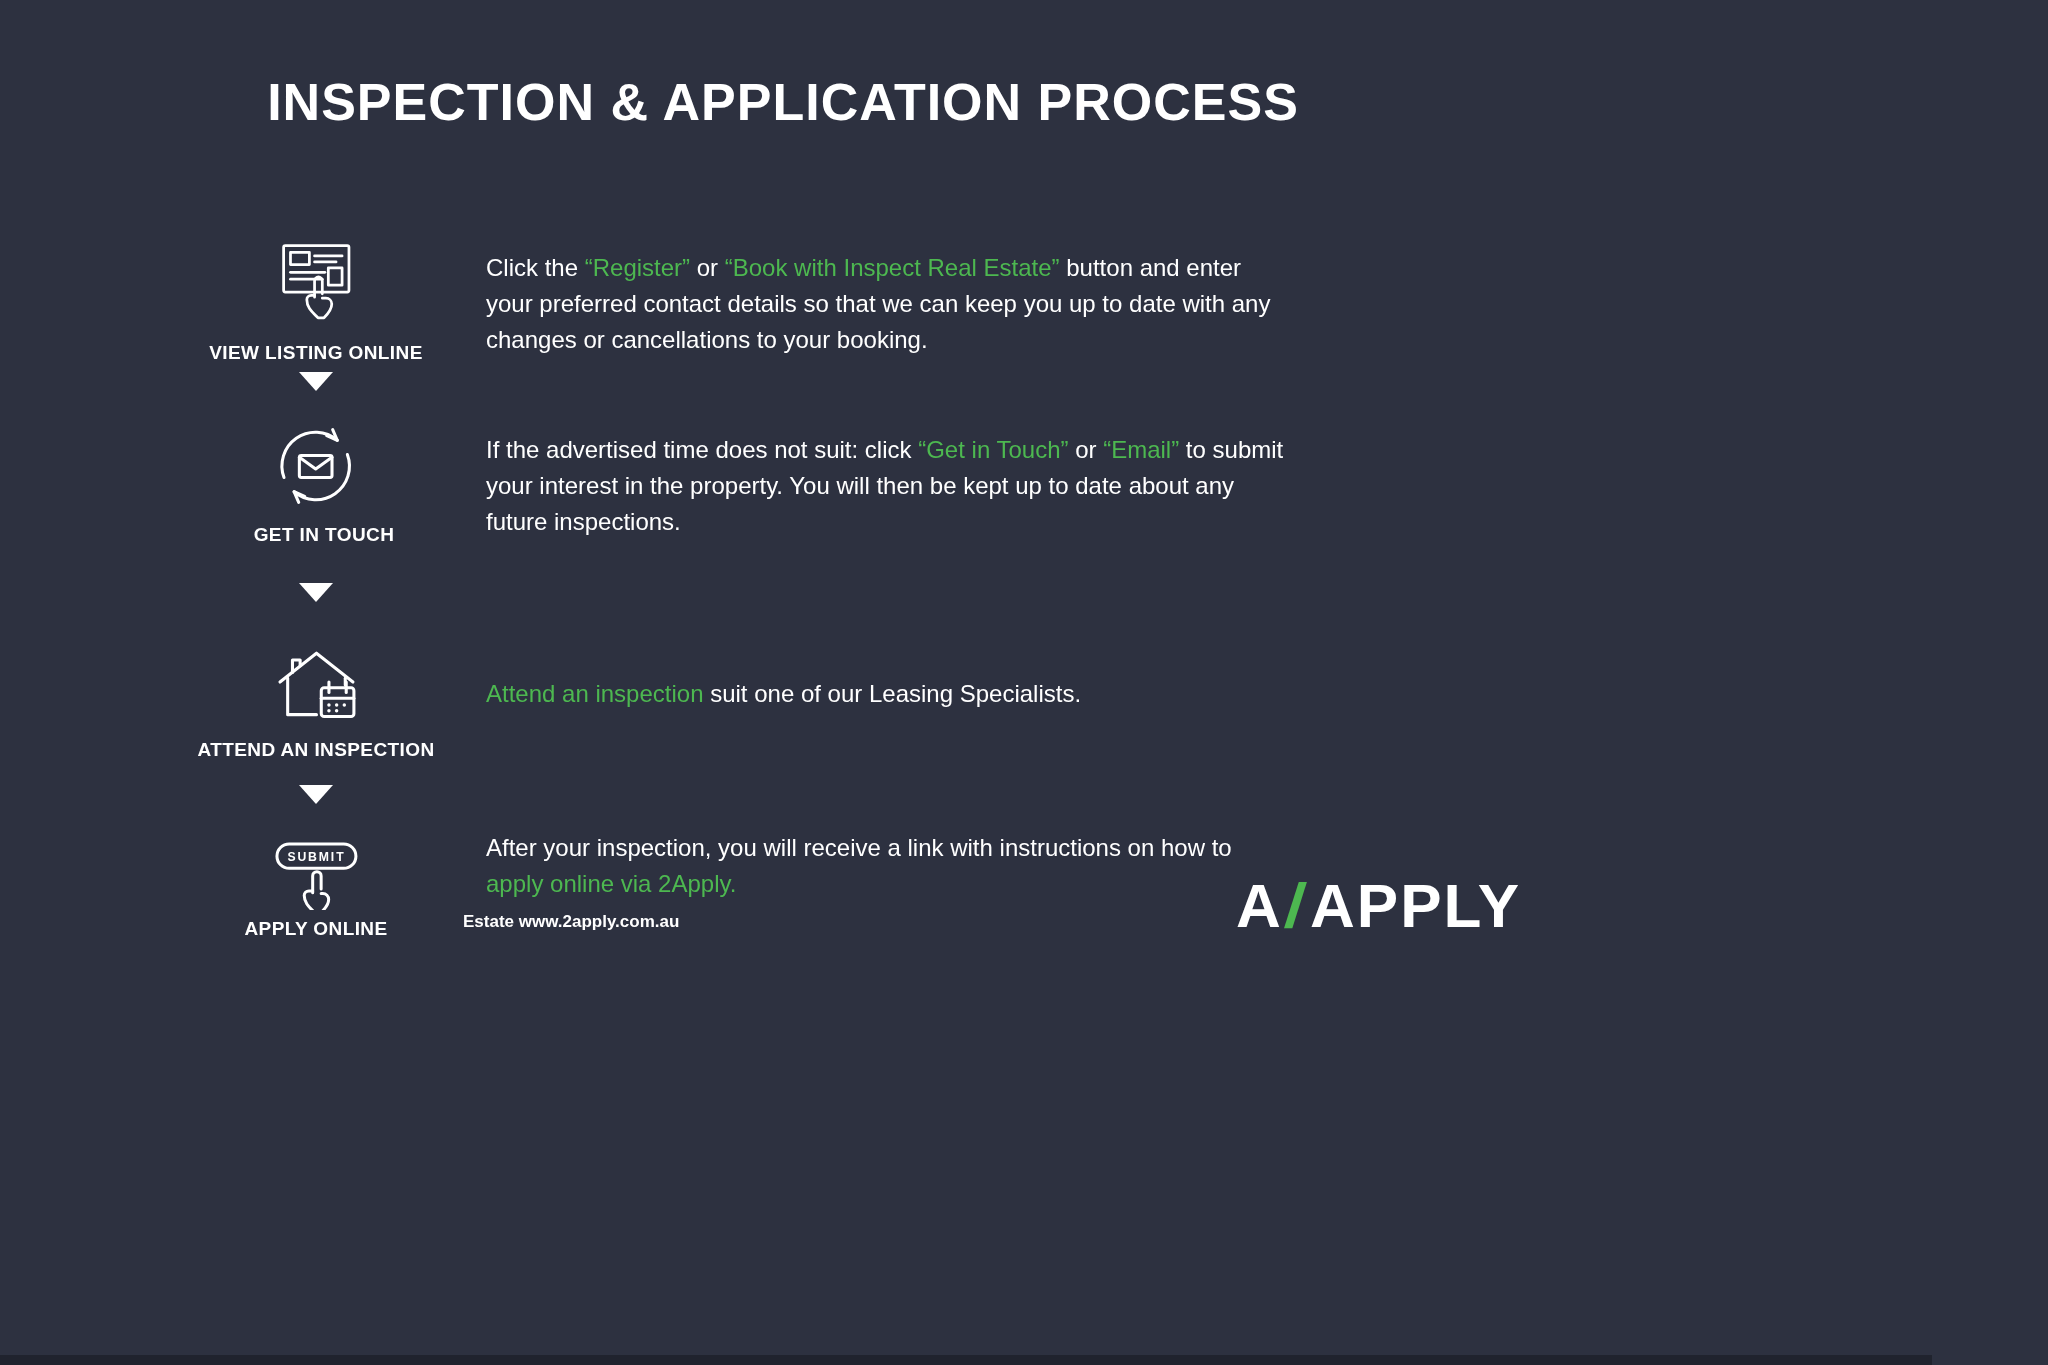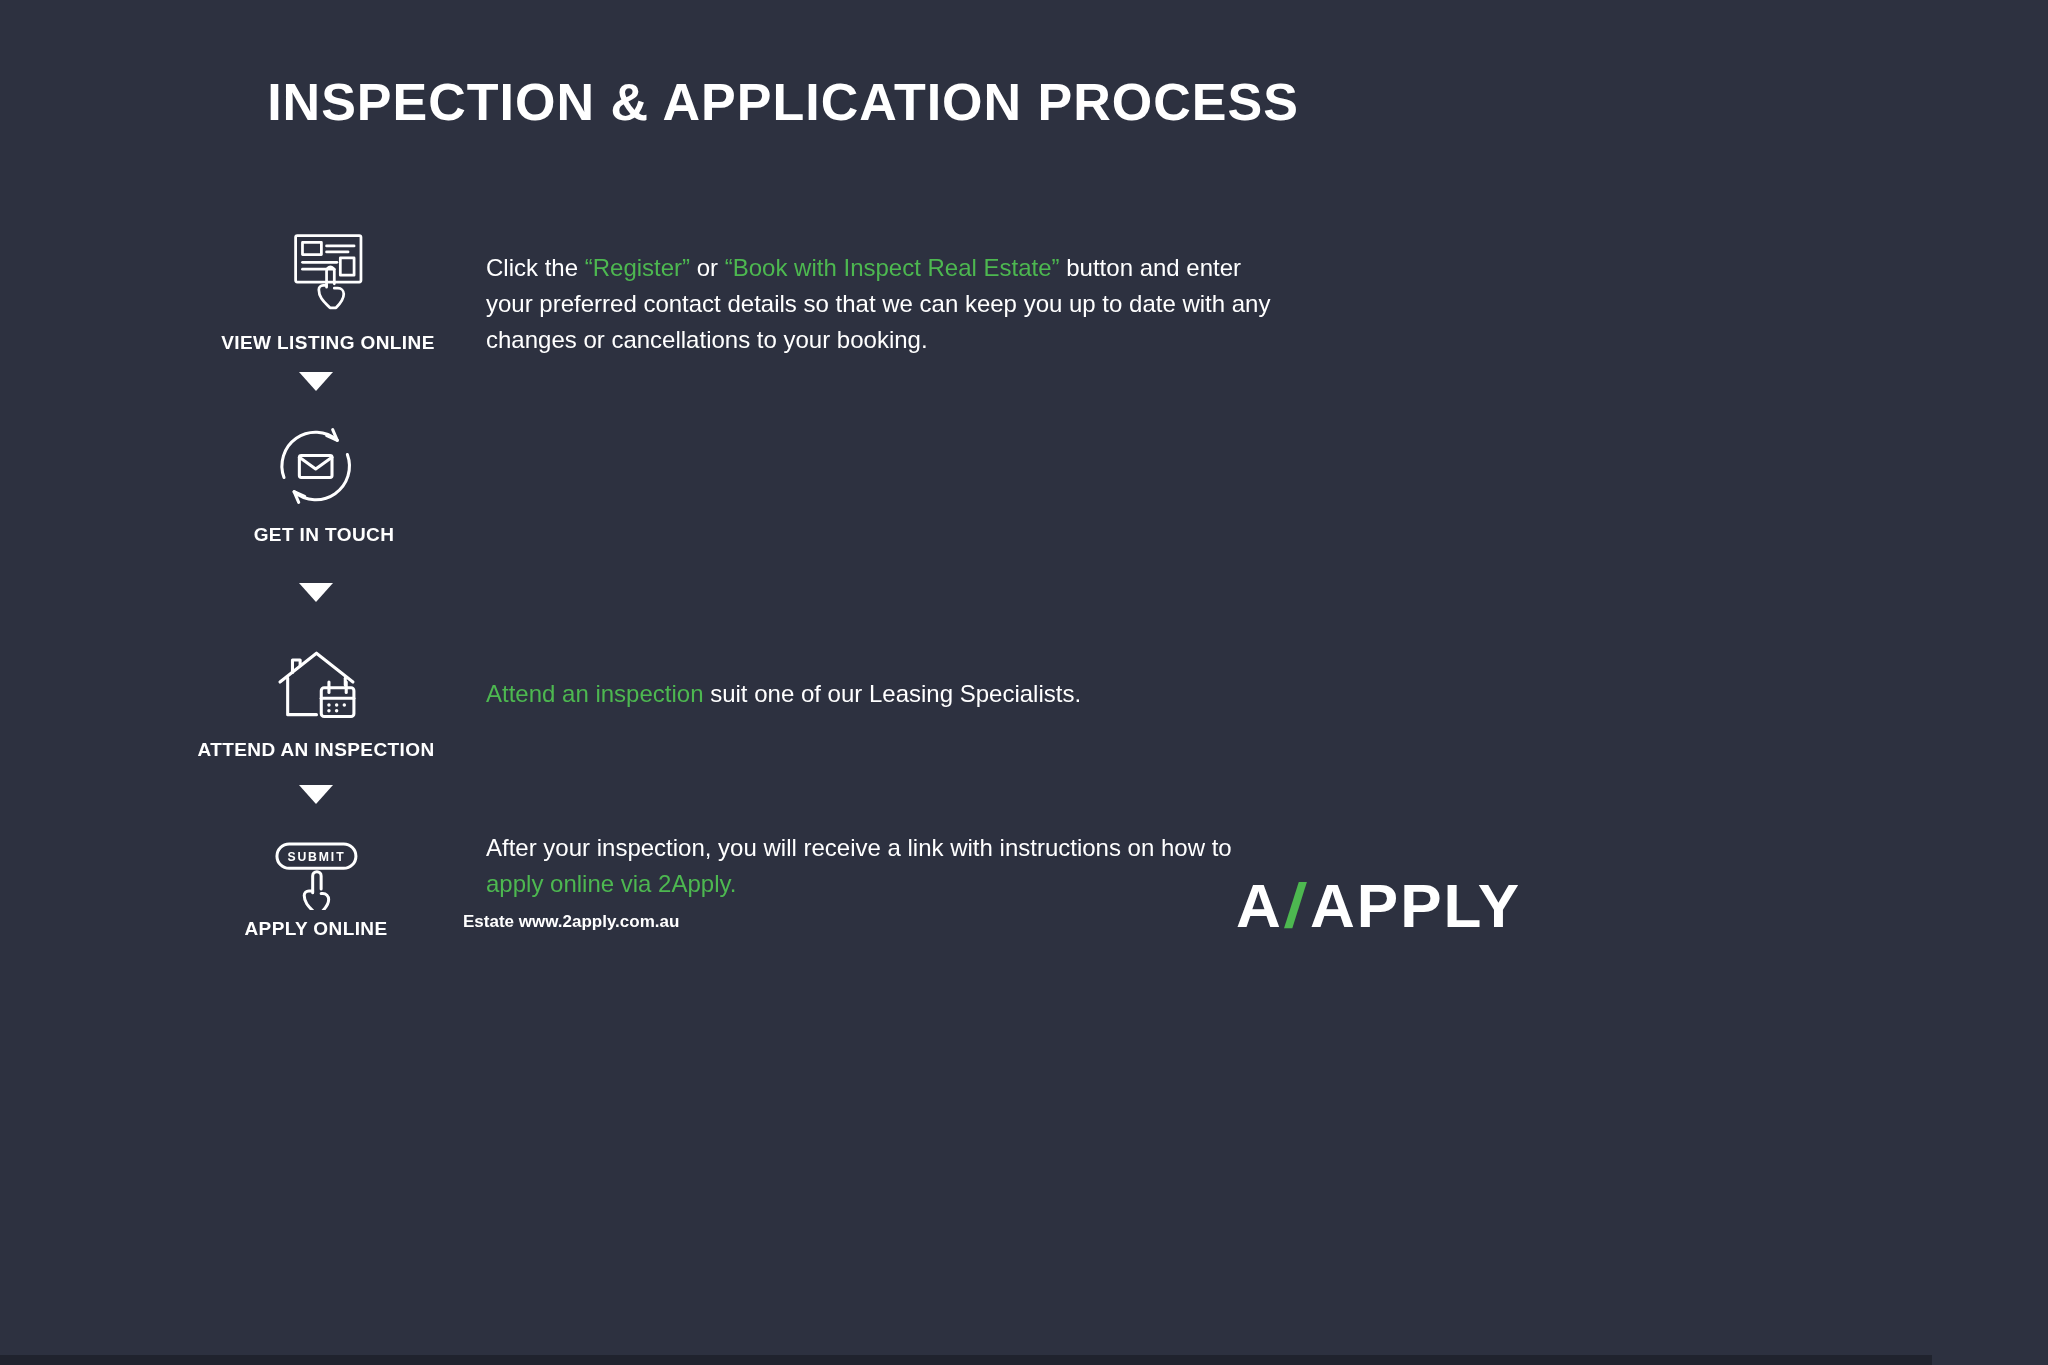--- a/index.html
+++ b/index.html
@@ -42,21 +42,21 @@
   }
   .step .icon{stroke:var(--fg);fill:none;stroke-width:3.2;stroke-linecap:round;stroke-linejoin:round;}
   .step .icon .fill{fill:var(--fg);stroke:none;}
   .step-label{
     font-size:19px;
     font-weight:700;
     letter-spacing:.4px;
     white-space:nowrap;
     color:var(--fg);
   }
-  .s1{top:230px;margin-left:12px;} .s1 .icon{width:86px;height:80px;} .s1 .step-label{margin-top:22px;}
+  .s1{top:240px;} .s1 .icon{width:86px;height:80px;} .s1 .step-label{margin-top:22px;}
   .s2{top:418px;} .s2 .icon{width:96px;height:96px;} .s2 .step-label{margin-top:10px;margin-left:16px;}
   .s3{top:634px;} .s3 .icon{width:96px;height:96px;} .s3 .step-label{margin-top:9px;}
   .s4{top:838px;} .s4 .icon{width:94px;height:72px;} .s4 .step-label{margin-top:8px;}
   .flow-arrow{
     position:absolute;
     left:316px;
     transform:translateX(-50%);
     width:0;height:0;
     border-left:17px solid transparent;
     border-right:17px solid transparent;
@@ -177,20 +177,23 @@
       <path d="M46 58 V40 a4.5 4.5 0 0 1 9 0 v14"></path>
       <path d="M46 56 h-4 c-3 0 -5 2.2 -5 5 0 7 4.5 11.5 9 16 l2 2 h7 c4.5 -4.5 8 -9 8 -14 0 -3.6 -2.7 -6.2 -6.2 -6.2 H55"></path>
     </svg>
     <div class="step-label">APPLY ONLINE</div>
   </div>
 
   <p class="desc d1">
     <span>Click the </span><span class="green">“Register”</span><span> or </span><span class="green">“Book with Inspect Real Estate”</span><span> button and enter your preferred contact details so that we can keep you up to date with any changes or cancellations to your booking.</span>
   </p>
 
+  <p class="desc d2">
+    <span>If the advertised time does not suit: click </span><span class="green">“Get in Touch”</span><span> or </span><span class="green">“Email”</span><span> to submit your interest in the property. You will then be kept up to date about any future inspections.</span>
+  </p>
 
   <p class="desc d3">
     <span class="green">Attend an inspection</span><span> suit one of our Leasing Specialists.</span>
   </p>
 
   <p class="desc d4">
     <span>After your inspection, you will receive a link with instructions on how to </span><span class="green">apply online via 2Apply.</span>
   </p>
 
   <p class="note">Estate www.2apply.com.au</p>

